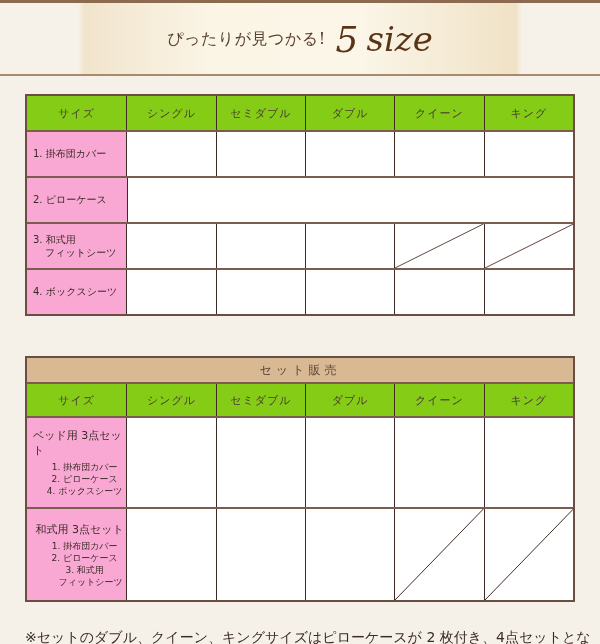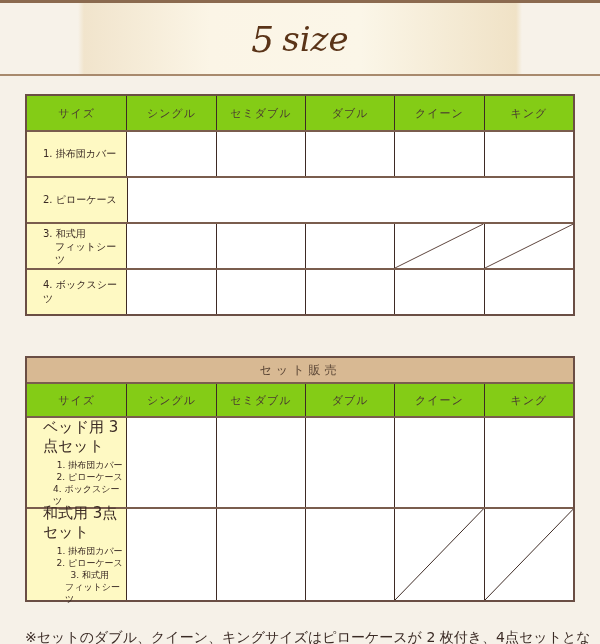--- a/index.html
+++ b/index.html
@@ -34,41 +34,42 @@
     text-align:center; font-family:"DejaVu Serif", serif; font-size:12px; line-height:22px;
     color:#5a4535; letter-spacing:4px;
   }
   .row { display:flex; border-bottom:2px solid #7a5d4e; box-sizing:border-box; }
   .row:last-child { border-bottom:none; }
   .cell {
     width:90px; box-sizing:border-box; border-left:1.5px solid #3e2a24;
     position:relative; background:#fff;
   }
   .cell.label {
-    width:100px; border-left:none; background:#fef9c3;
+    width:100px; border-left:none; background:#f9a8d4;
     font-size:10px; color:#3a2a24;
-    display:flex; align-items:center; padding-left:16px;
+    display:flex; align-items:center; padding-left:6px;
   }
   .hdr .cell { background:#84cc16; display:flex; align-items:center; justify-content:center; font-size:11px; color:#4a3a30; letter-spacing:1px; }
   .hdr .cell.label { justify-content:center; padding-left:0; }
   .span-cell { flex:1; border-left:1.5px solid #3e2a24; background:#fff; }
   .diag svg { position:absolute; left:0; top:0; width:100%; height:100%; }
   .lbl-lines { line-height:13px; }
   .lbl-lines .indent { padding-left:12px; }
   .set-label { flex-direction:column; align-items:flex-start; justify-content:center; padding-left:3px; }
-  .set-label .set-title { font-size:15px; margin-bottom:3px; }
+  .set-label .set-title { font-size:11px; margin-bottom:3px; }
   .set-label .set-item { font-size:9px; padding-left:10px; line-height:12px; }
   .set-label .set-item.indent2 { padding-left:22px; }
   .note { position:absolute; left:25px; top:629px; font-size:14px; color:#3a2a24; }
 </style>
 </head>
 <body>
 
 <div class="banner">
   <div class="banner-content">
+    <span class="banner-jp">ぴったりが見つかる!</span>
     <span class="banner-num">5</span>
     <span class="banner-size">size</span>
   </div>
 </div>
 
 <div class="tbl" style="top:94px;">
   <div class="row hdr" style="height:36px;">
     <div class="cell label">サイズ</div>
     <div class="cell">シングル</div>
     <div class="cell">セミダブル</div>

